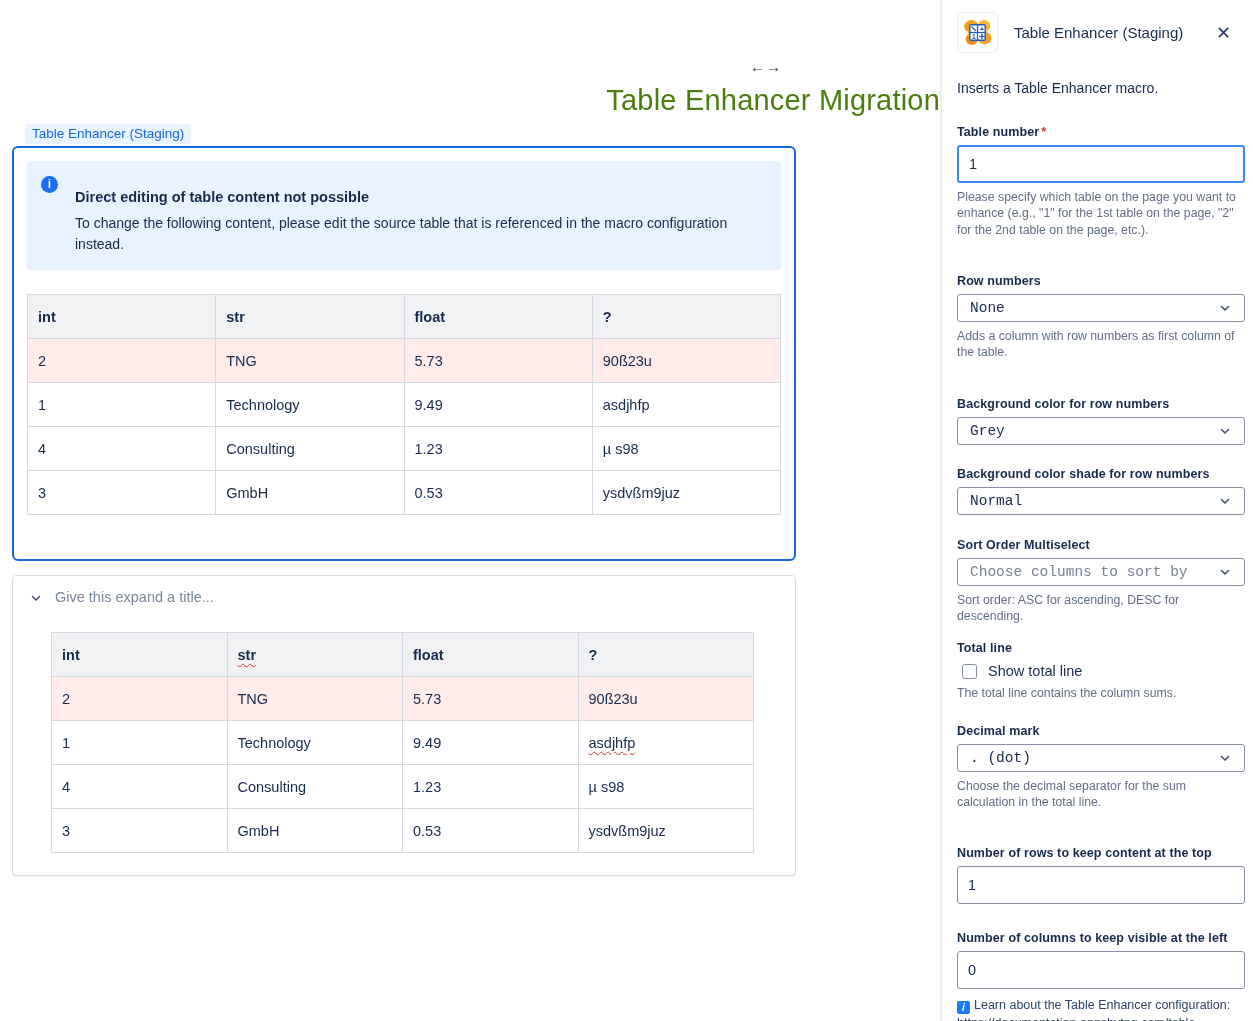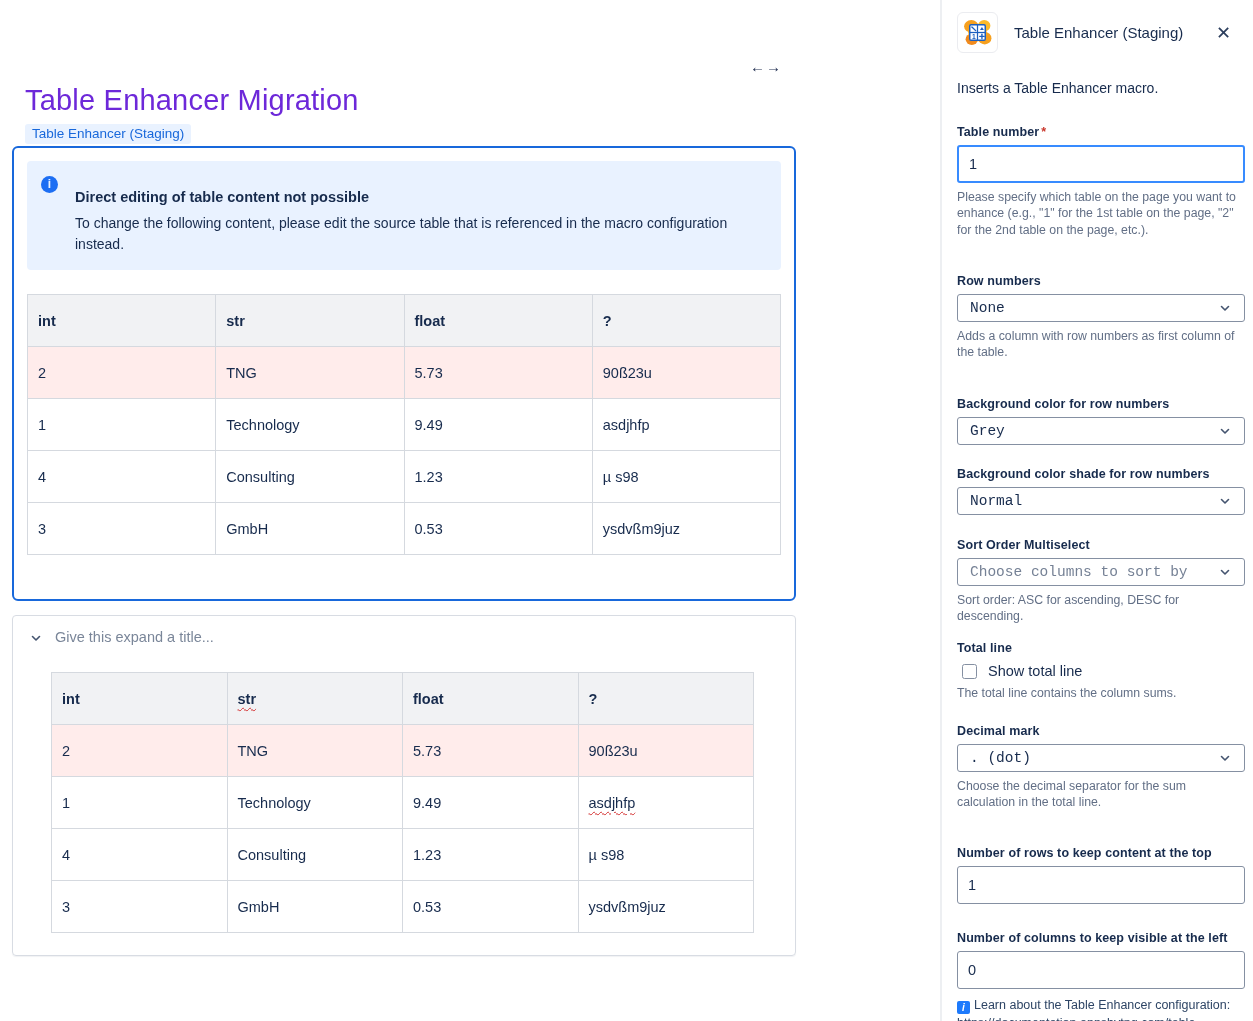--- a/index.html
+++ b/index.html
@@ -19,22 +19,23 @@
     padding-left: 12px;
     overflow: hidden;
   }
   .resize-control {
     position: absolute; left: 750px; top: 58px;
     color: #1D2B4E; font-size: 15px; font-weight: bold;
     letter-spacing: 1px; cursor: pointer; user-select: none;
   }
   .page-title {
     margin: 84px 0 0 13px;
-    font-size: 29px; font-weight: 500; color: #6d28d9;
+    font-size: 29px; font-weight: 500; color: #4d7c0f;
     letter-spacing: 0.2px;
+    text-align: right;
   }
   .macro-chip {
     display: inline-block; margin: 7px 0 2px 13px;
     background: #E9F2FF; color: #1868DB;
     font-size: 13.5px; padding: 2px 7px 3px 7px; border-radius: 3px;
     cursor: pointer;
   }
 
   .macro-frame {
     width: 784px;
@@ -63,21 +64,21 @@
   }
 
   table.data-table {
     border-collapse: collapse; table-layout: fixed;
     margin-top: 24px; width: 100%;
     font-size: 14.5px; color: #172B4D;
   }
   table.data-table th, table.data-table td {
     border: 1px solid #D5D9DF;
     padding: 12px 10px; text-align: left;
-    font-weight: normal; height: 52px;
+    font-weight: normal; height: 44px;
     overflow: hidden; white-space: nowrap;
   }
   table.data-table th { background: #F1F2F4; font-weight: bold; }
   table.data-table tr.hl td { background: #FFECEB; }
   .misspell { text-decoration: underline wavy #D32F2F 1px; text-underline-offset: 3px; }
 
   .expand-box {
     width: 784px; margin-top: 14px;
     border: 1px solid #D8DCE3; border-radius: 4px;
     padding: 13px 14px 22px 14px;

